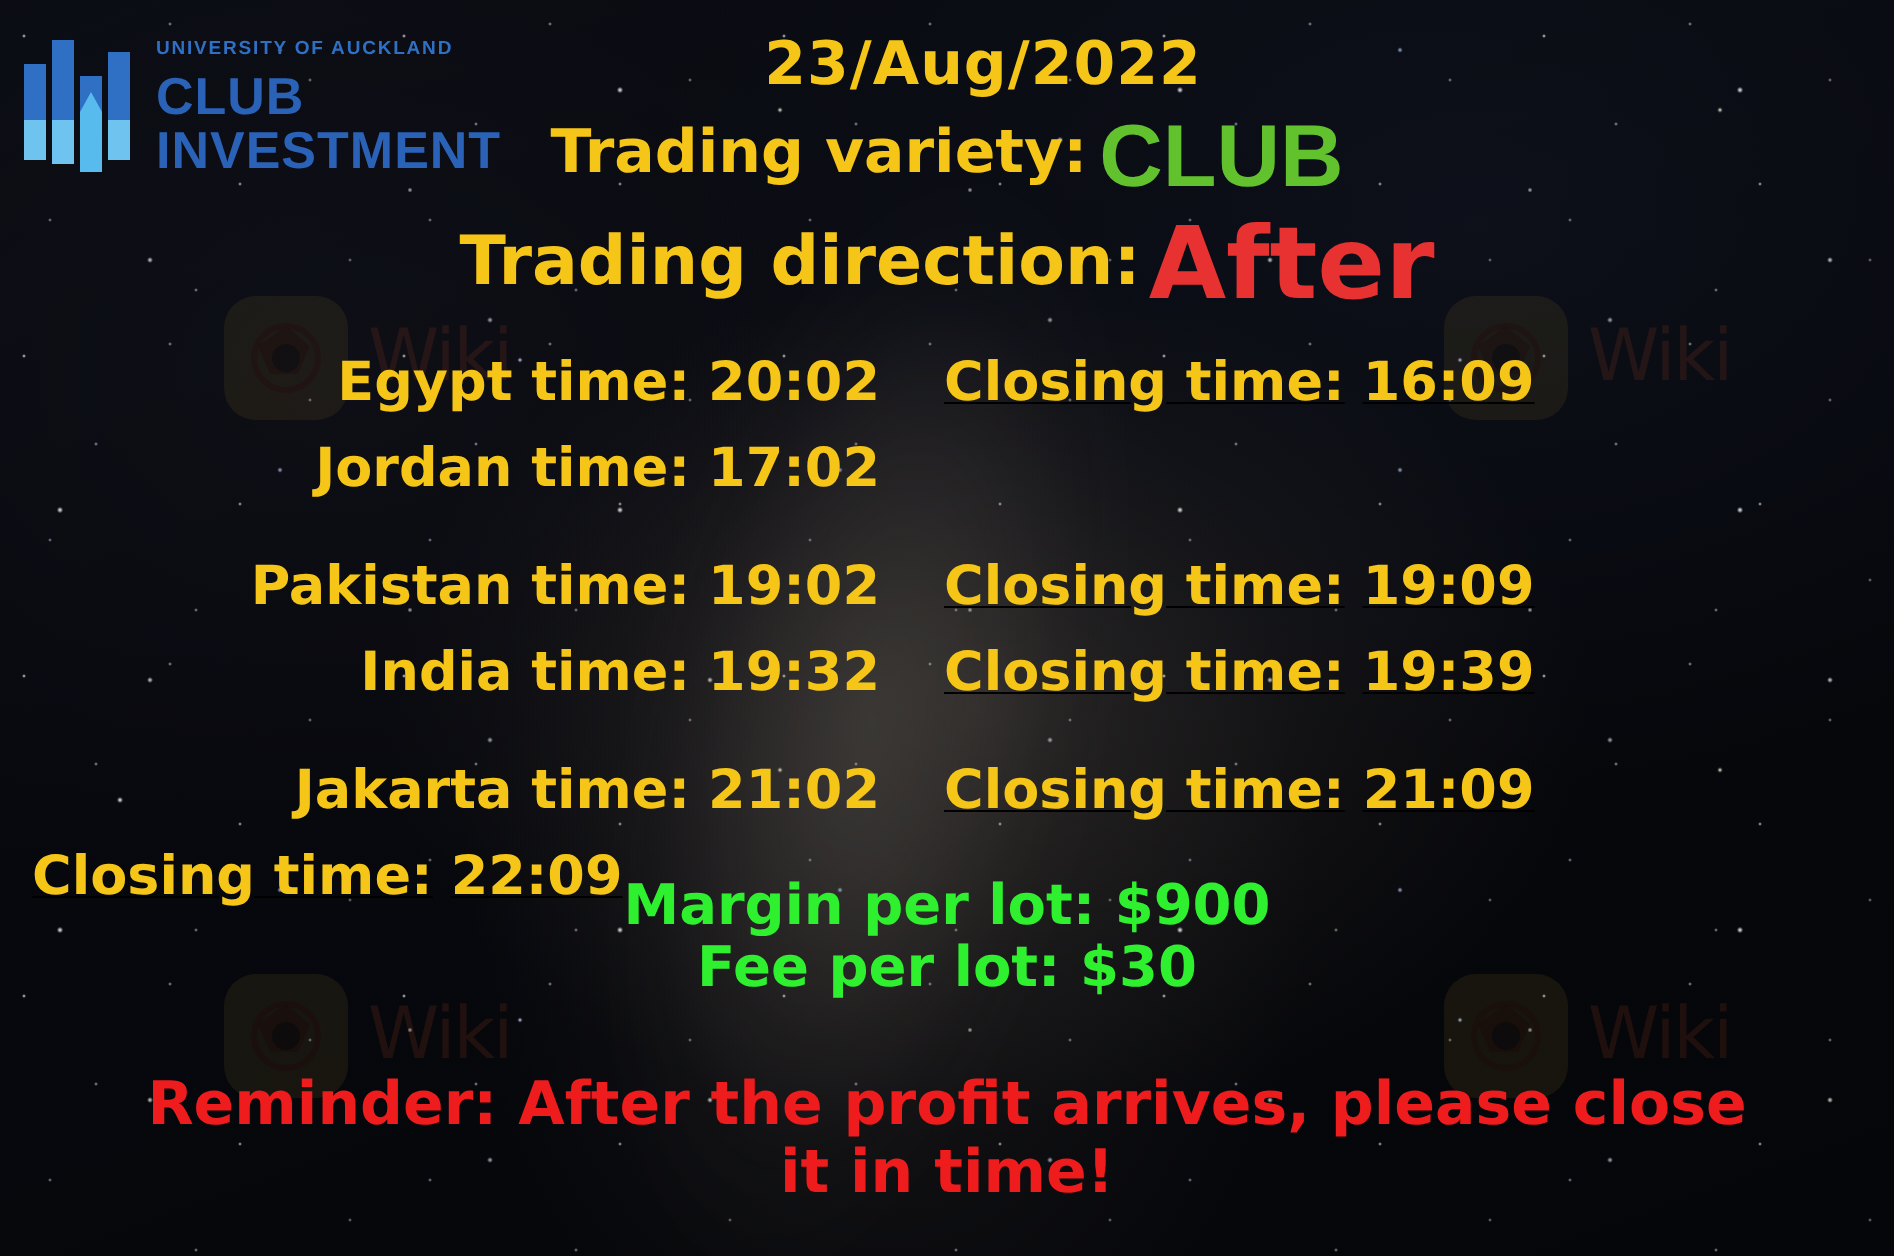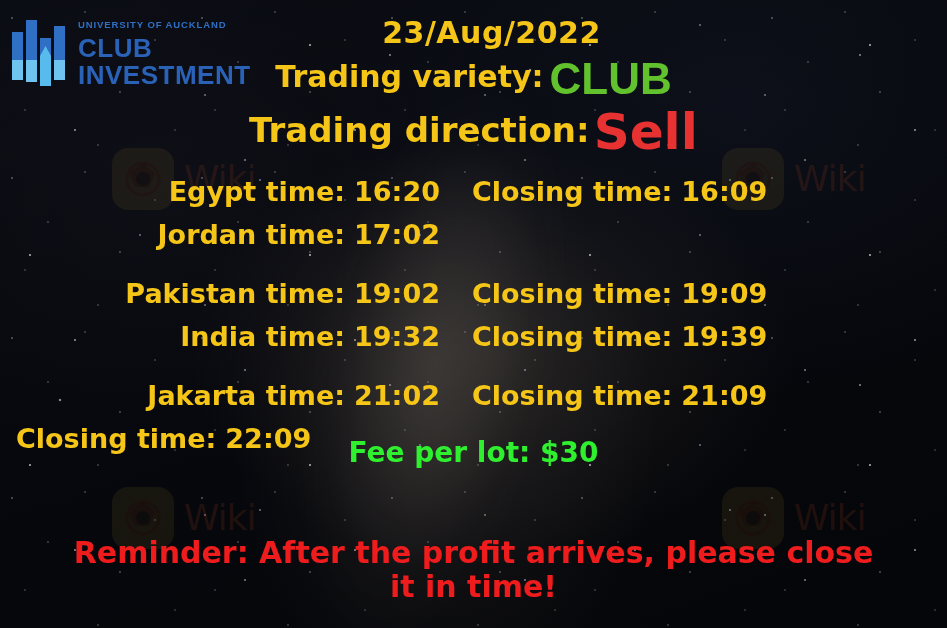--- a/index.html
+++ b/index.html
@@ -220,20 +220,21 @@
     width: 440px;
     text-align: right;
     padding-right: 16px;
     white-space: nowrap;
   }
   .col-right {
     width: 440px;
     text-align: left;
     padding-left: 16px;
     white-space: nowrap;
+    text-decoration: underline;
   }
   .zone-label, .close-label {
     font-family: "DejaVu Sans", sans-serif;
     font-weight: bold;
     font-size: 27px;
     color: #f5c518;
   }
   .zone-value, .close-value {
     font-family: "DejaVu Sans", sans-serif;
     font-weight: bold;
@@ -343,30 +344,30 @@
       <span class="logo-main">INVESTMENT</span>
     </span>
   </div>
 
   <div id="headlines">
     <div class="date-line">23/Aug/2022</div>
     <div class="variety-line">
       <span class="variety-label">Trading variety:</span><span class="variety-value">CLUB</span>
     </div>
     <div class="direction-line">
-      <span class="direction-label">Trading direction:</span><span class="direction-value">Sell</span>
+      <span class="direction-label">Trading direction:</span><span class="direction-value">After</span>
     </div>
   </div>
 
   <div id="schedule">
 
     <div class="sched-group">
       <div class="sched-row">
         <div class="col-left">
-          <span class="zone-label">Egypt time:</span><span class="zone-value">16:20</span>
+          <span class="zone-label">Egypt time:</span><span class="zone-value">20:02</span>
         </div>
         <div class="col-right">
           <span class="close-label">Closing time:</span><span class="close-value">16:09</span>
         </div>
       </div>
       <div class="sched-row">
         <div class="col-left">
           <span class="zone-label">Jordan time:</span><span class="zone-value">17:02</span>
         </div>
       </div>
@@ -407,18 +408,19 @@
       <div class="sched-row">
         <div class="col-right">
           <span class="close-label">Closing time:</span><span class="close-value">22:09</span>
         </div>
       </div>
     </div>
 
   </div>
 
   <div id="figures">
+    <div class="figure-line">Margin per lot: $900</div>
     <div class="figure-line">Fee per lot: $30</div>
   </div>
 
   <div id="reminder">Reminder: After the profit arrives, please close it in time!</div>
 
 </div>
 
 </body></html>

